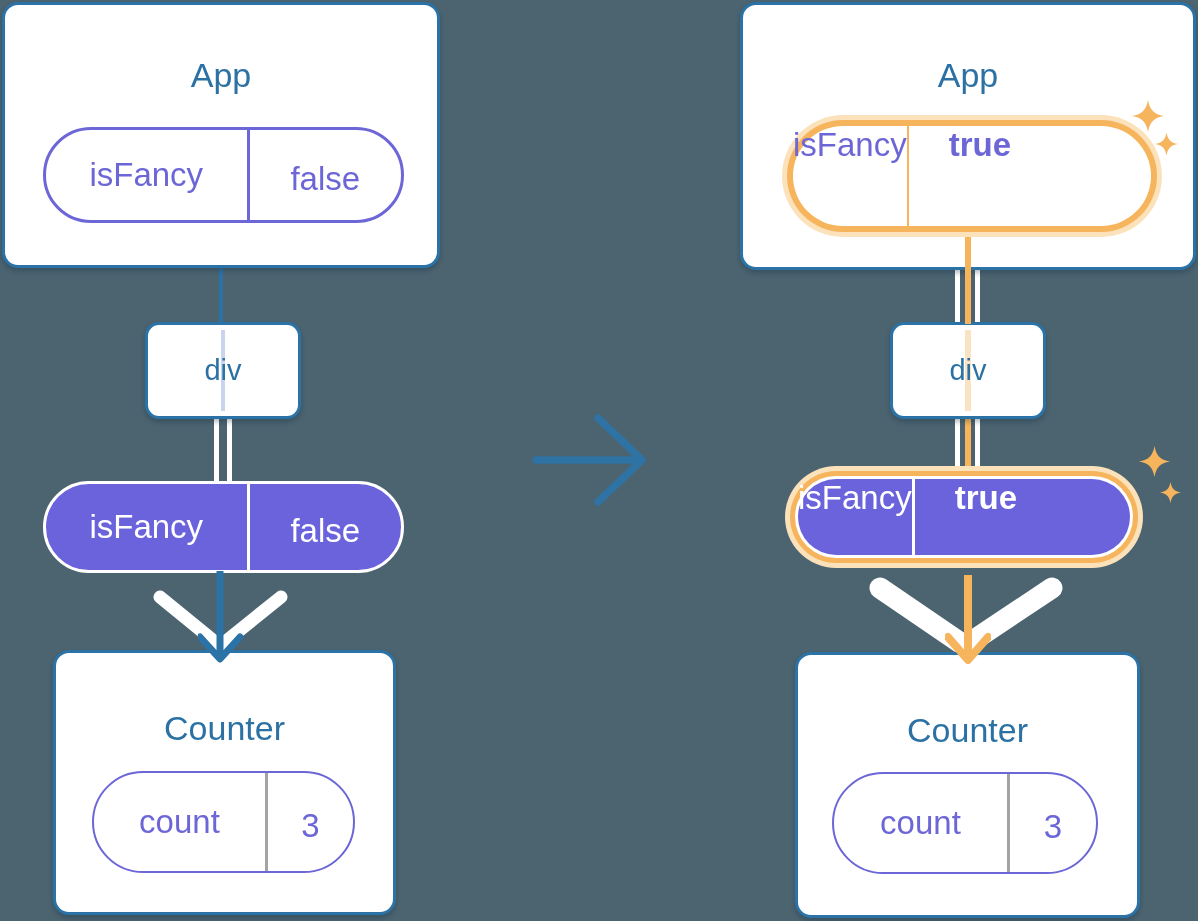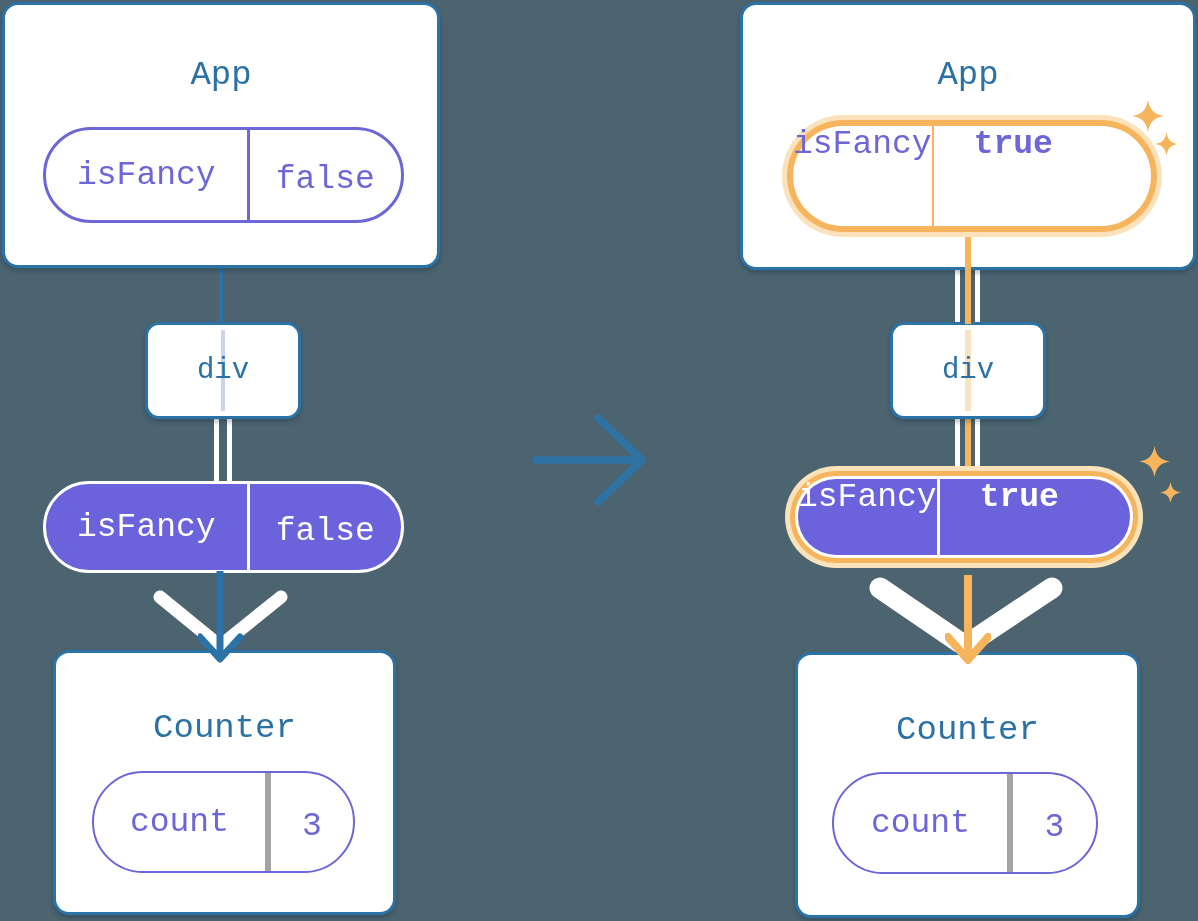--- a/index.html
+++ b/index.html
@@ -1,19 +1,19 @@
 <!DOCTYPE html>
 <html><head>
 <meta charset="utf-8">
 <style>
   html,body{margin:0;padding:0;background:#4C6470;}
   .stage{
     position:relative;width:1198px;height:921px;overflow:hidden;
     background:#4C6470;
-    font-family:Liberation Mono, monospace;
+    font-family:Liberation Sans, sans-serif;
   }
   
   .card{
     position:absolute;background:#fff;
     border:3px solid #2B73A6;border-radius:16px;
     box-shadow:0 3px 5px rgba(12,40,62,.30);
     box-sizing:border-box;z-index:2;
   }
   .card-title{
     position:absolute;left:0;right:0;text-align:center;
@@ -29,21 +29,21 @@
     border-radius:999px;font-size:33px;box-sizing:border-box;z-index:3;
   }
   .pill .cell{display:flex;align-items:center;justify-content:center;}
   .pill .c1{width:56.5%;}
   .pill .c2{flex:1;margin-top:8px;}
   .pill-outline{background:#fff;border:3px solid #6C66D6;color:#6C66D6;}
   .pill-outline .c1{border-right:3px solid #6C66D6;}
   .pill-solid{background:#6A63DB;border:3px solid #fff;color:#fff;}
   .pill-solid .c1{border-right:3px solid #fff;}
   .pill-count{background:#fff;border:2px solid #6C66D6;color:#6C66D6;}
-  .pill-count .c1{width:66%;border-right:6px solid #a3a3a3;}
+  .pill-count .c1{width:66%;border-right:3px solid #a3a3a3;}
   
   .halo{position:absolute;border-radius:999px;background:#FBE2BB;padding:5px;z-index:3;box-sizing:content-box;}
   .ring-orange{border-radius:999px;background:#F6B45D;padding:6px;height:100%;box-sizing:border-box;}
   .ring-orange-thin{border-radius:999px;background:#F6B45D;padding:5px;height:100%;box-sizing:border-box;}
   .ring-white{border-radius:999px;background:#fff;padding:3px;height:100%;box-sizing:border-box;}
   .pill-core{position:relative;display:flex;border-radius:999px;font-size:33px;height:100%;box-sizing:border-box;}
   .core-white{background:#fff;color:#6C66D6;}
   .core-white .c1{border-right:2px solid #F6B45D;}
   .core-purple{background:#6A63DB;color:#fff;}
   .core-purple .c1{border-right:3px solid #fff;}

